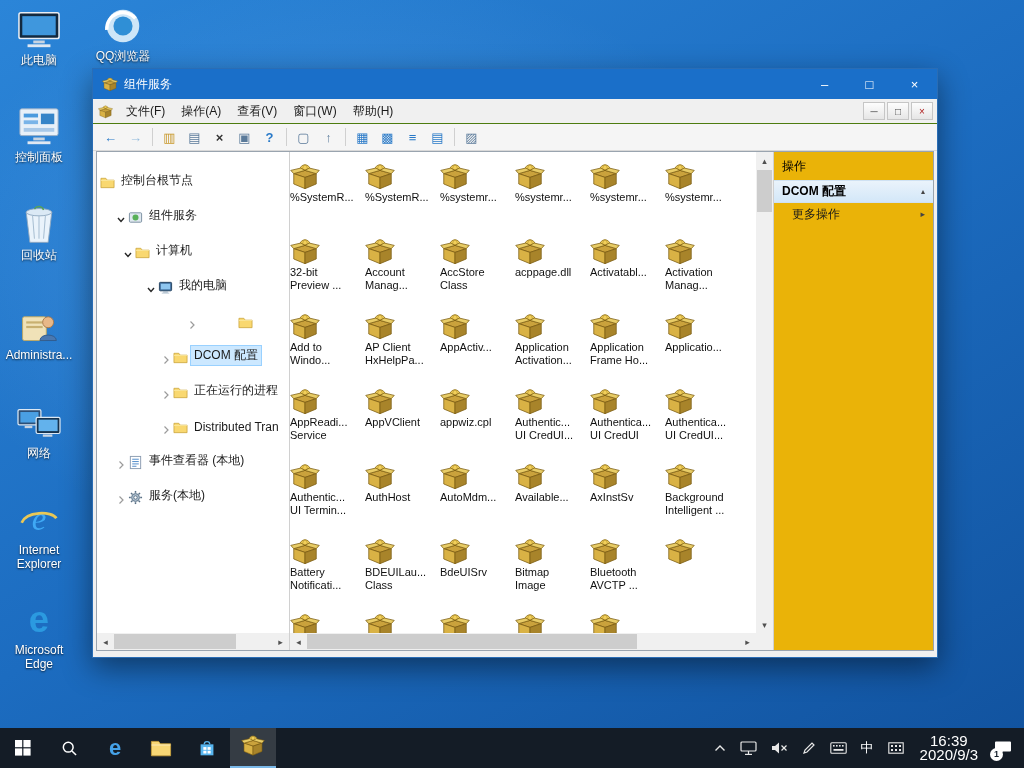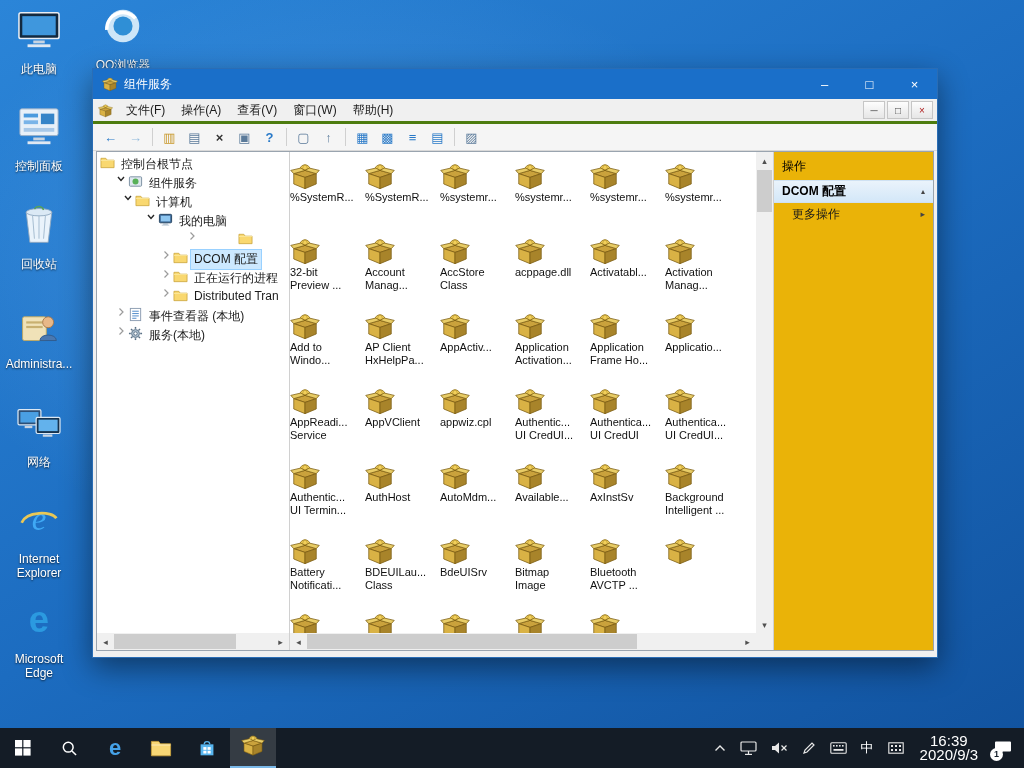--- a/index.html
+++ b/index.html
@@ -3,44 +3,44 @@
 <meta charset="utf-8">
 <style>
   *{margin:0;padding:0;box-sizing:border-box;}
   html,body{width:1024px;height:768px;overflow:hidden;font-family:"Liberation Sans","DejaVu Sans",sans-serif;cursor:default;}
   #desktop{position:relative;width:1024px;height:768px;background:
     radial-gradient(ellipse 620px 420px at 35% 35%, rgba(130,195,255,0.28), rgba(0,0,0,0) 70%),
     linear-gradient(150deg,#2b85d8 0%,#1c6cc0 50%,#11529e 100%);}
   
   .desk-icon{position:absolute;left:2px;width:74px;text-align:center;}
   .desk-glyph{width:48px;height:44px;margin:0 auto;display:flex;align-items:center;justify-content:center;}
-  .desk-label{color:#fff;font-size:12px;line-height:14px;text-shadow:0 1px 2px rgba(0,0,0,0.75);margin-top:10px;}
+  .desk-label{color:#fff;font-size:12px;line-height:14px;text-shadow:0 1px 2px rgba(0,0,0,0.75);margin-top:1px;}
   #qq-icon{left:86px;top:4px;}
   
   #win{position:absolute;left:92px;top:68px;width:846px;height:590px;background:#f0f0f0;border:1px solid #2a6db5;box-shadow:0 10px 28px rgba(0,0,0,0.45);z-index:10;}
   #titlebar{height:30px;background:#1a6fc9;display:flex;align-items:center;color:#fff;}
   .t-ico{margin:0 6px 0 9px;width:16px;height:16px;display:inline-flex;}
   .t-text{font-size:12px;flex:1;}
   .win-btn{width:45px;height:30px;display:flex;align-items:center;justify-content:center;font-size:13px;color:#fff;}
-  #menubar{height:25px;background:#f0f0f0;border-bottom:3px solid #4d7c0f;display:flex;align-items:center;font-size:12px;color:#1a1a1a;}
+  #menubar{height:25px;background:#f0f0f0;border-bottom:1px solid #4d7c0f;display:flex;align-items:center;font-size:12px;color:#1a1a1a;}
   #menubar .mdi-ico{width:15px;height:15px;margin:0 5px 0 5px;display:inline-flex;}
   #menu-items{display:flex;height:100%;}
   .menu-item{padding:0 8px;height:100%;display:flex;align-items:center;}
   .mdi-btns{margin-left:auto;display:flex;margin-right:4px;}
   .mdi-btn{width:22px;height:18px;border:1px solid #c6c6c6;background:linear-gradient(#fdfdfd,#e6e6e6);display:flex;align-items:center;justify-content:center;font-size:10px;color:#444;margin-left:2px;}
   .mdi-btn.close{color:#b02020;}
   #toolbar{height:27px;background:#f5f5f5;border-bottom:1px solid #d9d9d9;display:flex;align-items:center;padding-left:5px;}
   .tb-btn{width:23px;height:22px;display:flex;align-items:center;justify-content:center;font-size:13px;margin:0 1px;font-weight:bold;}
   .tb-sep{width:1px;height:18px;background:#d0d0d0;margin:0 4px;}
   .tone-blue{color:#2879c8}.tone-faded{color:#93bbdd}.tone-steel{color:#5a7a9a}.tone-dark{color:#333}.tone-gold{color:#c8982a}
   
   #content{position:absolute;left:3px;right:3px;top:82px;bottom:6px;display:flex;background:#fff;border:1px solid #9aa4af;}
   #tree-pane{width:193px;border-right:1px solid #d0d0d0;position:relative;background:#fff;flex:none;}
   #tree-items{position:absolute;left:0;right:0;top:3px;bottom:17px;overflow:hidden;}
-  .tree-row{height:19px;display:flex;align-items:flex-start;font-size:12px;white-space:nowrap;color:#1a1a1a;}
+  .tree-row{height:19px;display:flex;align-items:flex-end;font-size:12px;white-space:nowrap;color:#1a1a1a;margin-top:16px;}
   .expander{width:13px;display:inline-flex;justify-content:center;flex:none;}
   .tree-ico{width:17px;display:inline-flex;justify-content:center;flex:none;margin-right:2px;}
   .tree-label{padding:1px 3px;}
   .tree-row.selected .tree-label{background:#cce8ff;outline:1px solid #99d1ff;}
   
   .hscroll{position:absolute;left:0;bottom:0;height:17px;background:#f0f0f0;display:flex;align-items:center;}
   #tree-pane .hscroll{right:0;}
   #center-hscroll{right:17px;}
   .scroll-arrow{width:17px;height:17px;display:flex;align-items:center;justify-content:center;font-size:9px;color:#505050;flex:none;user-select:none;}
   .hthumb{height:15px;background:#cdcdcd;}

